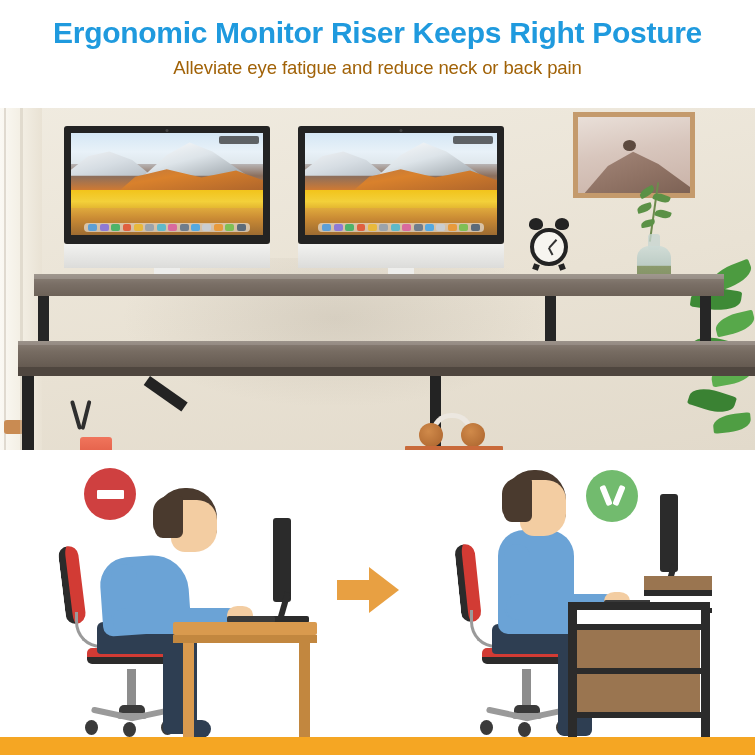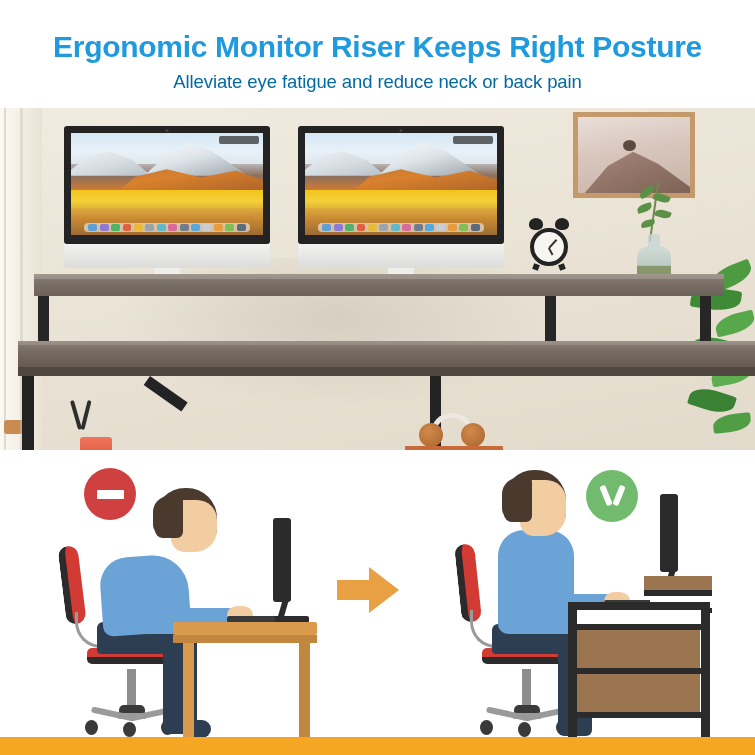--- a/index.html
+++ b/index.html
@@ -1,22 +1,22 @@
 <!DOCTYPE html>
 <html><head>
 <meta charset="utf-8">
 <style>
   * { margin:0; padding:0; box-sizing:border-box; }
   html,body { width:755px; height:755px; }
   body { font-family:"Liberation Sans", sans-serif; background:#ffffff; overflow:hidden; position:relative; }
 
   
-  .header { width:755px; height:108px; background:#ffffff; text-align:center; padding-top:30px; }
+  .header { width:755px; height:108px; background:#ffffff; text-align:center; padding-top:16px; }
   .headline { font-size:30px; font-weight:bold; color:#1f9ade; letter-spacing:-0.3px; line-height:1.12; white-space:nowrap; }
-  .subline { font-size:18.5px; color:#0369a1; margin-top:7px; letter-spacing:-0.1px; white-space:nowrap; }
+  .subline { font-size:18.5px; color:#a16207; margin-top:7px; letter-spacing:-0.1px; white-space:nowrap; }
 
   
   .photo { position:absolute; left:0; top:108px; width:755px; height:342px; overflow:hidden;
            background:linear-gradient(175deg,#efe9dd 0%,#ebe4d6 40%,#e6ded0 100%); }
   .wall { position:absolute; inset:0; background:linear-gradient(170deg,#f0ebe0 0%,#e9e2d4 55%,#e2dacb 100%); }
   .wall-shadow { position:absolute; left:120px; top:150px; width:430px; height:150px;
                  background:radial-gradient(ellipse at 50% 40%, rgba(150,140,125,.22), rgba(150,140,125,0) 70%); }
 
   
   .curtain { position:absolute; left:0; top:0; width:42px; height:342px;

